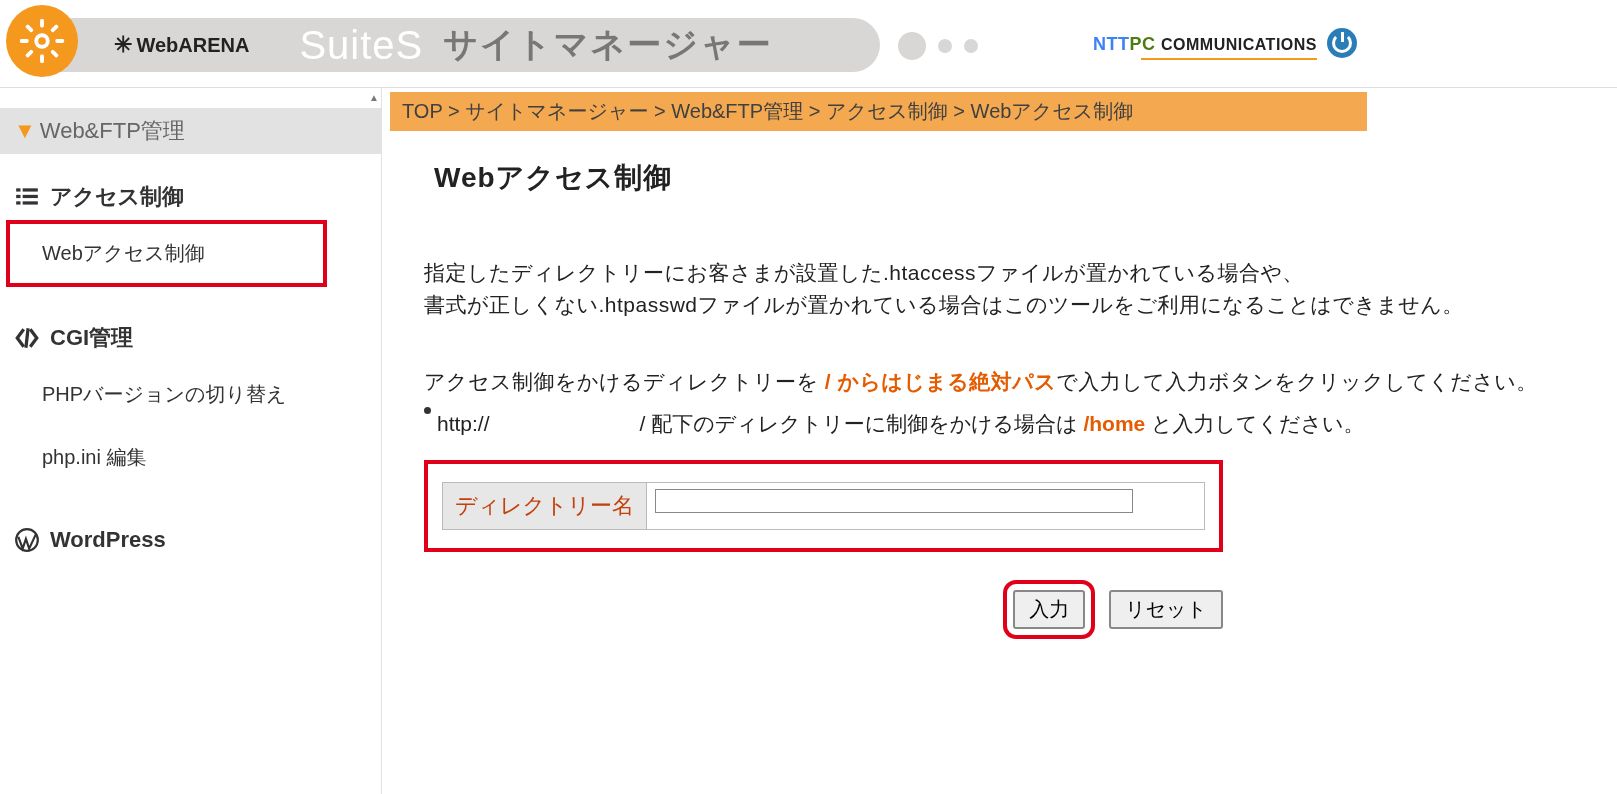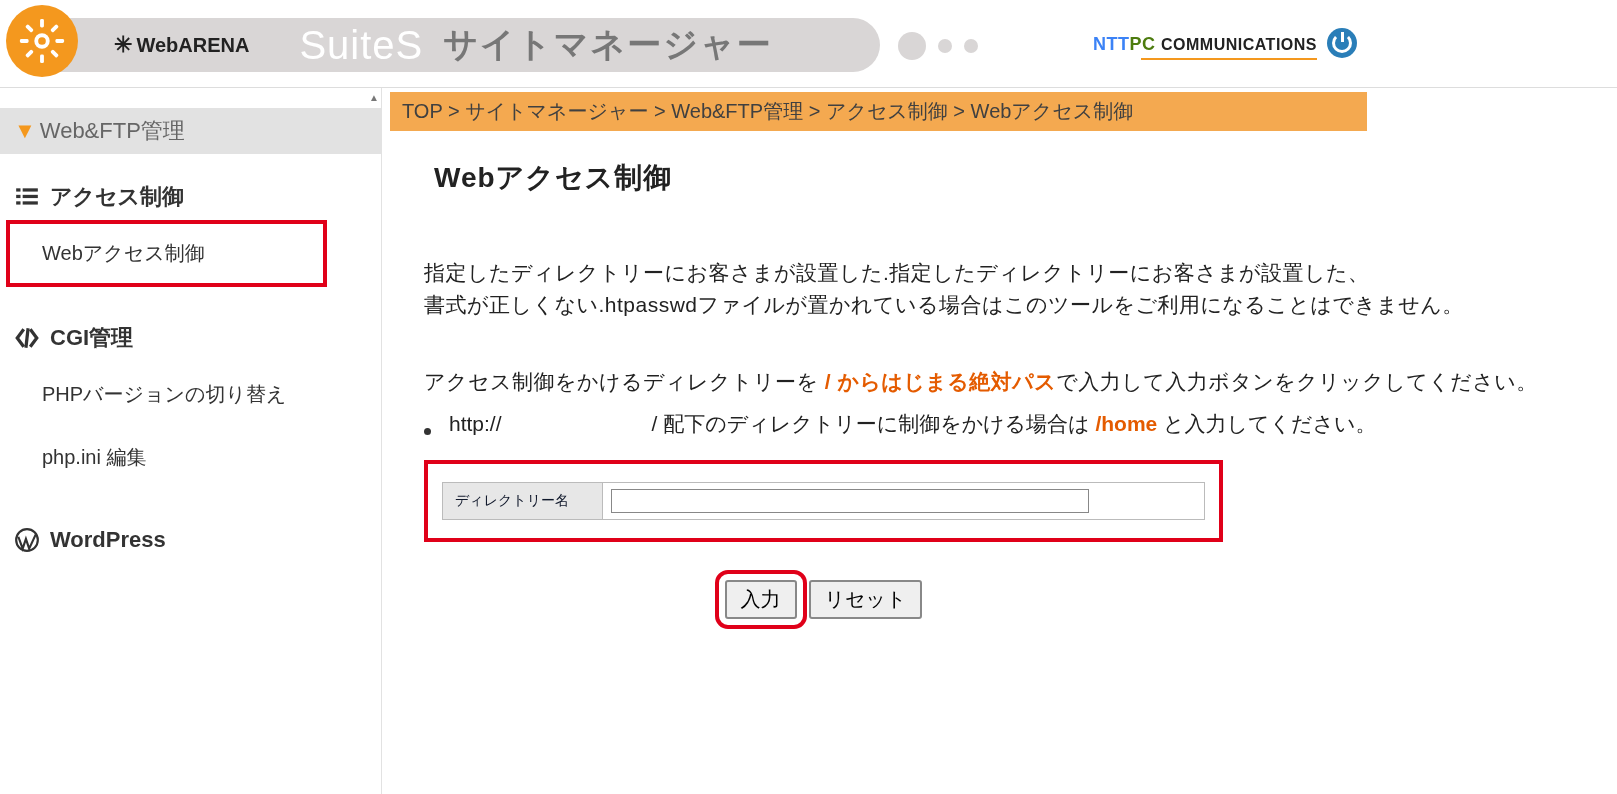--- a/index.html
+++ b/index.html
@@ -199,22 +199,22 @@
   .body-text {
     font-size: 21px;
     line-height: 1.5;
     letter-spacing: 0.5px;
     margin-bottom: 46px;
   }
   .body-text.tight { margin-bottom: 12px; }
   .orange { color: #e45b00; font-weight: 600; }
   .bullet-line {
     display: flex;
-    align-items: flex-end;
-    gap: 18px;
+    align-items: flex-start;
+    gap: 6px;
     font-size: 21px;
     margin: 6px 0 22px 0;
   }
   .bullet-dot {
     width: 7px; height: 7px; border-radius: 50%; background: #333;
     display: inline-block;
     position: relative; top: -3px;
   }
   .url-gap { display: inline-block; width: 150px; }
 
@@ -225,42 +225,42 @@
     margin-bottom: 38px;
   }
   .form-row {
     display: flex;
     align-items: stretch;
     border: 1px solid #bbb;
   }
   .form-label {
     background: #e7e7e7;
     padding: 8px 12px;
-    font-size: 14px;
-    color: #0f172a;
+    font-size: 22px;
+    color: #c2410c;
     border-right: 1px solid #bbb;
     display: flex; align-items: center;
     min-width: 160px;
   }
   .form-input-cell {
     flex: 1;
     padding: 6px 8px;
     display: flex;
   }
   .form-input-cell input {
     width: 478px;
     height: 24px;
     border: 1px solid #888;
     font-size: 16px;
     padding: 0 4px;
   }
 
   .button-row {
-    display: flex; gap: 12px;
-    justify-content: center;
+    display: flex; gap: 24px;
+    justify-content: flex-end;
     margin-right: 350px;
   }
   .btn {
     font-size: 20px;
     padding: 4px 14px;
     border: 2px solid #888;
     background: #efefef;
     border-radius: 3px;
   }
   .btn.highlight-frame {
@@ -367,21 +367,21 @@
   <div class="main">
     <div class="breadcrumb">
       <span>TOP</span><span> &gt; </span><span>サイトマネージャー</span><span> &gt; </span><span>Web&amp;FTP管理</span><span> &gt; </span><span>アクセス制御</span><span> &gt; </span><span>Webアクセス制御</span>
     </div>
 
     <div class="main-inner">
       <h1 class="page-title">Webアクセス制御</h1>
 
 
       <div class="body-text">
-        <div>指定したディレクトリーにお客さまが設置した.指定したディレクトリーにお客さまが設置した、</div>
+        <div>指定したディレクトリーにお客さまが設置した.htaccessファイルが置かれている場合や、</div>
         <div>書式が正しくない.htpasswdファイルが置かれている場合はこのツールをご利用になることはできません。</div>
       </div>
 
       <div class="body-text tight">
         <span>アクセス制御をかけるディレクトリーを </span><span class="orange">/ からはじまる絶対パス</span><span>で入力して入力ボタンをクリックしてください。</span>
       </div>
 
       <div class="bullet-line">
         <span class="bullet-dot"></span>
         <span>

